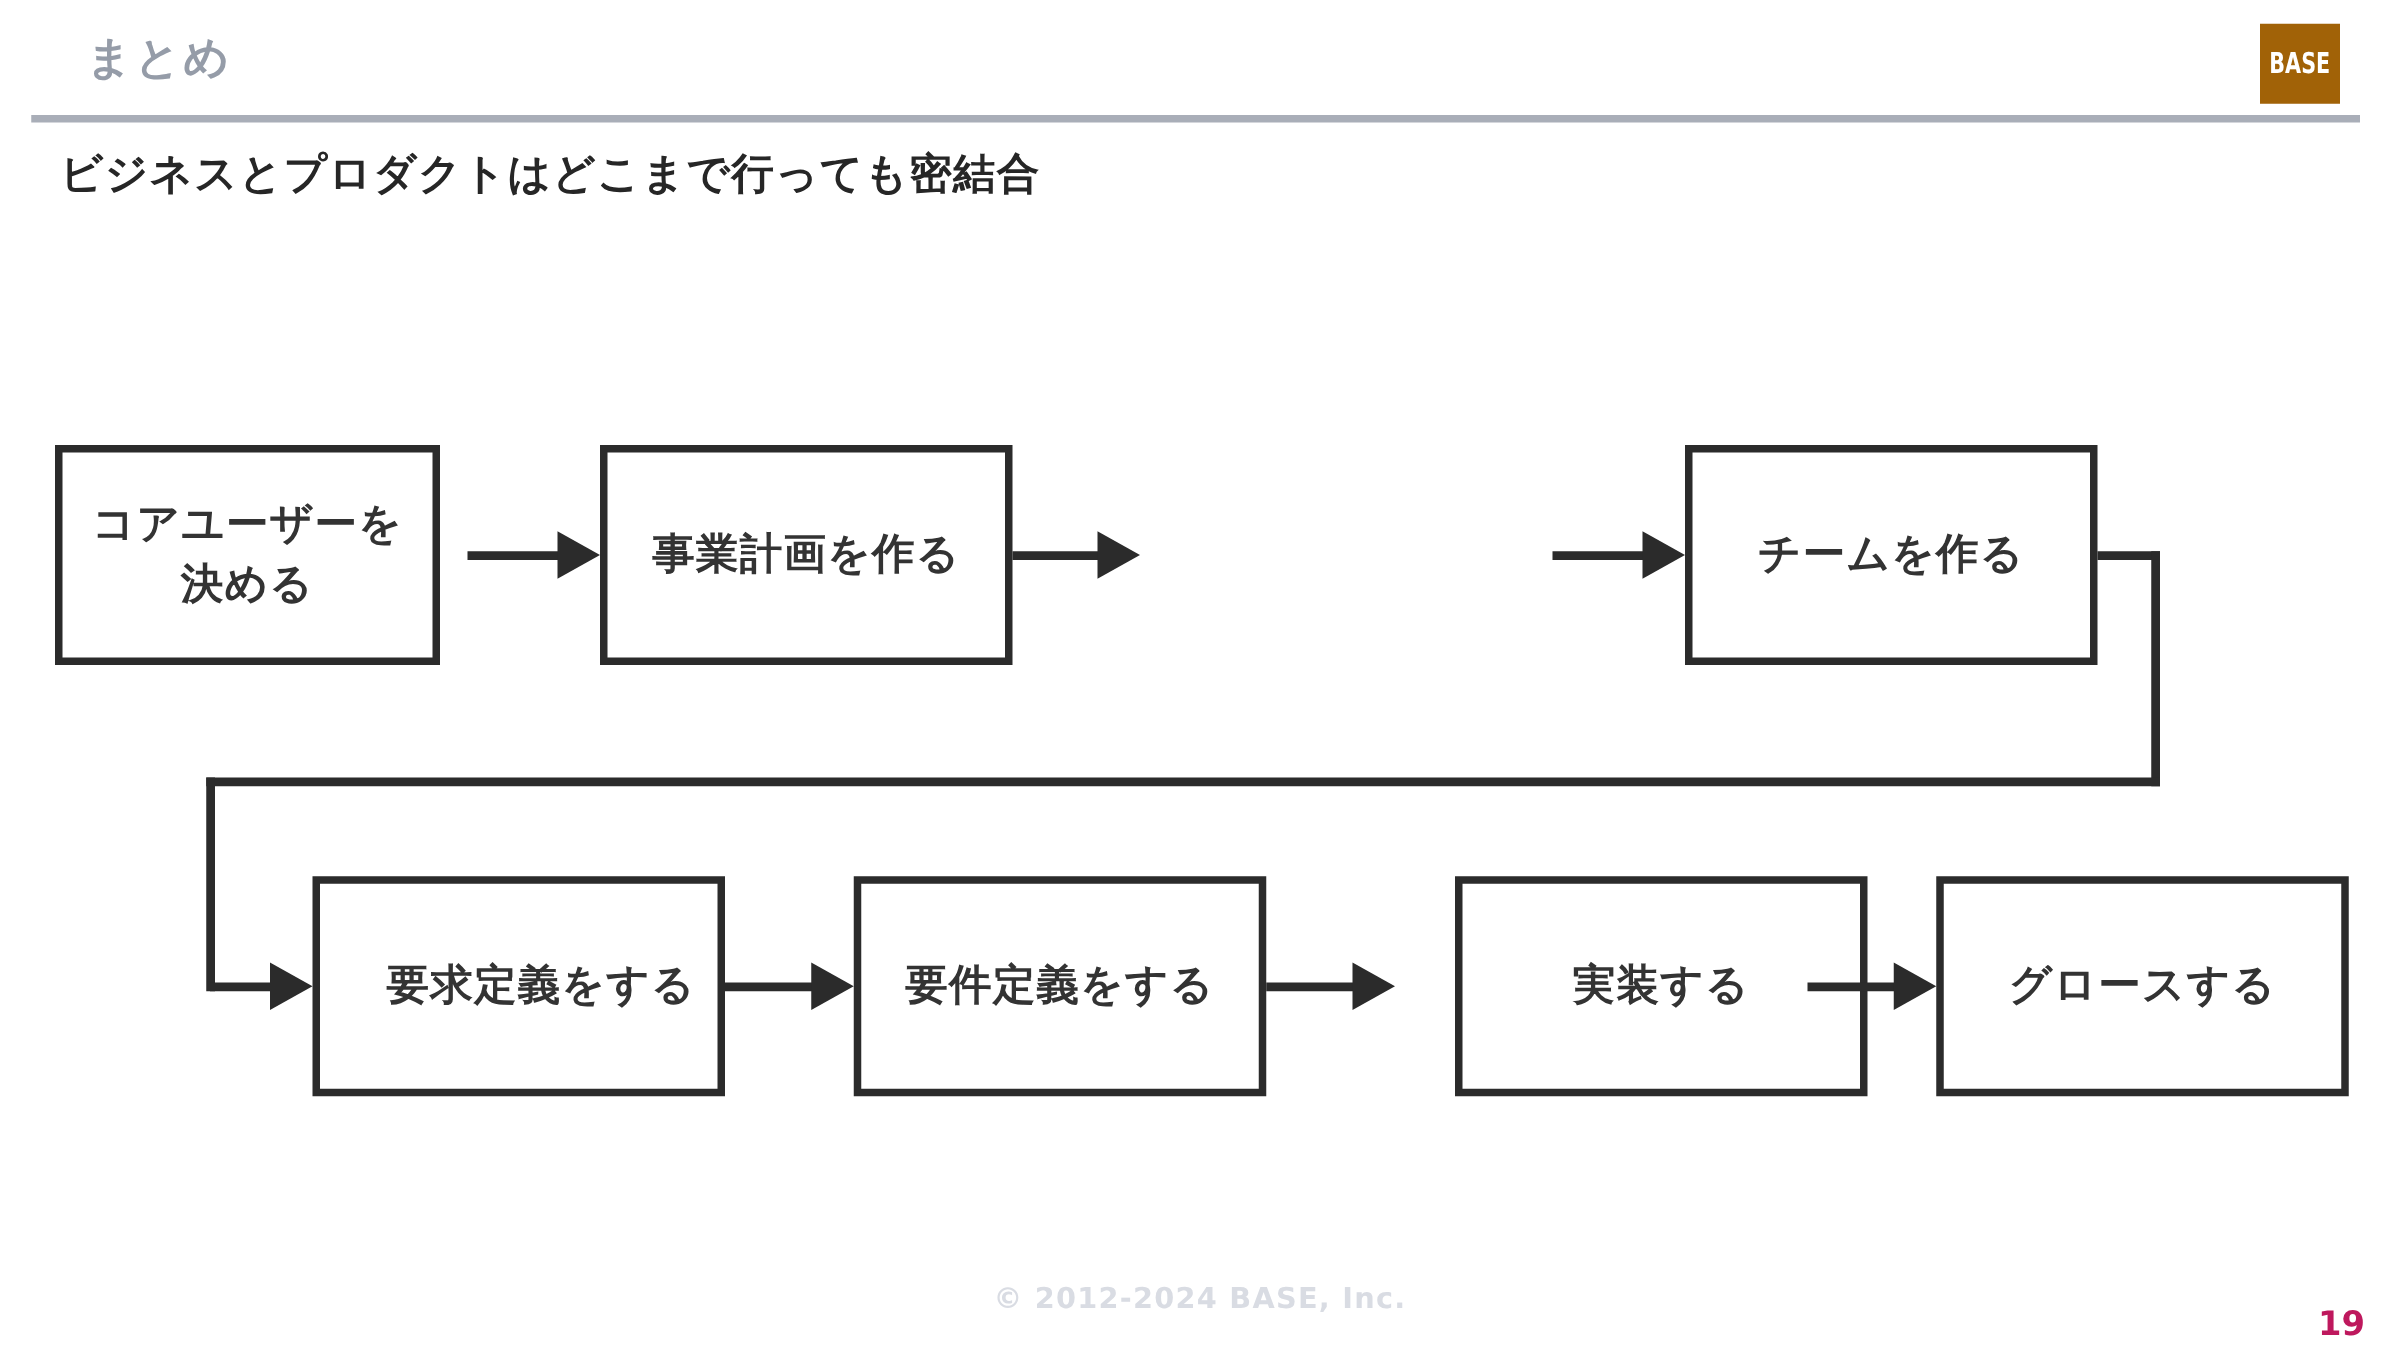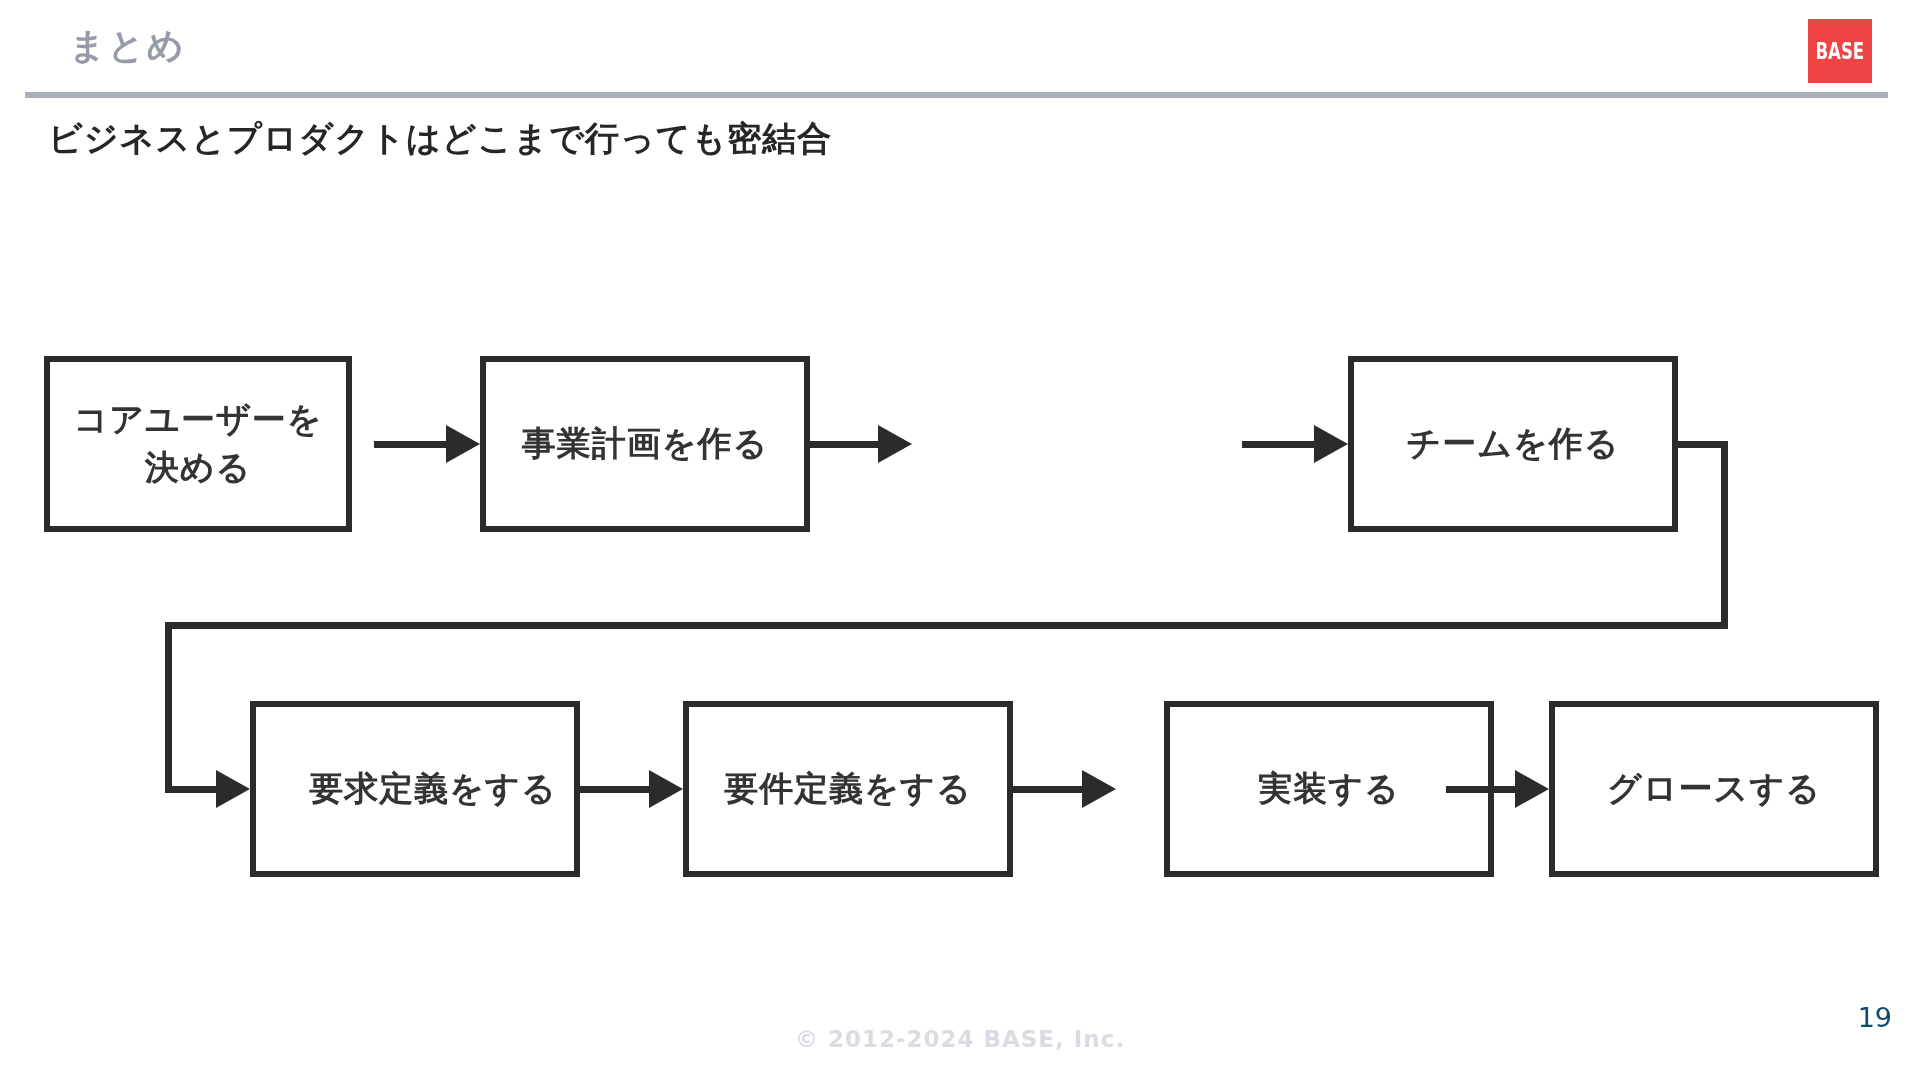--- a/index.html
+++ b/index.html
@@ -26,21 +26,21 @@
     color: #959ca8;
     letter-spacing: 2px;
     margin-left: 14px;
   }
   .logo {
     position: absolute;
     left: 1808px;
     top: 19px;
     width: 64px;
     height: 64px;
-    background: #ef4444;
+    background: #a16207;
     display: flex;
     align-items: center;
     justify-content: center;
   }
   .logo span {
     color: #ffffff;
     font-size: 23px;
     font-weight: 700;
     letter-spacing: 0px;
     transform: scaleX(0.72);
@@ -134,24 +134,24 @@
     top: 1026px;
     text-align: center;
     font-size: 23px;
     font-weight: 700;
     color: #d9dce3;
     letter-spacing: 1px;
   }
   .page-num {
     position: absolute;
     right: 28px;
-    top: 1002px;
+    top: 1044px;
     font-size: 27px;
-    font-weight: 400;
-    color: #0c4a6e;
+    font-weight: 700;
+    color: #be185d;
   }
 </style>
 </head>
 <body>
 
 <div class="slide">
 
   <div class="header-label">まとめ</div>
 
   <div class="logo">

